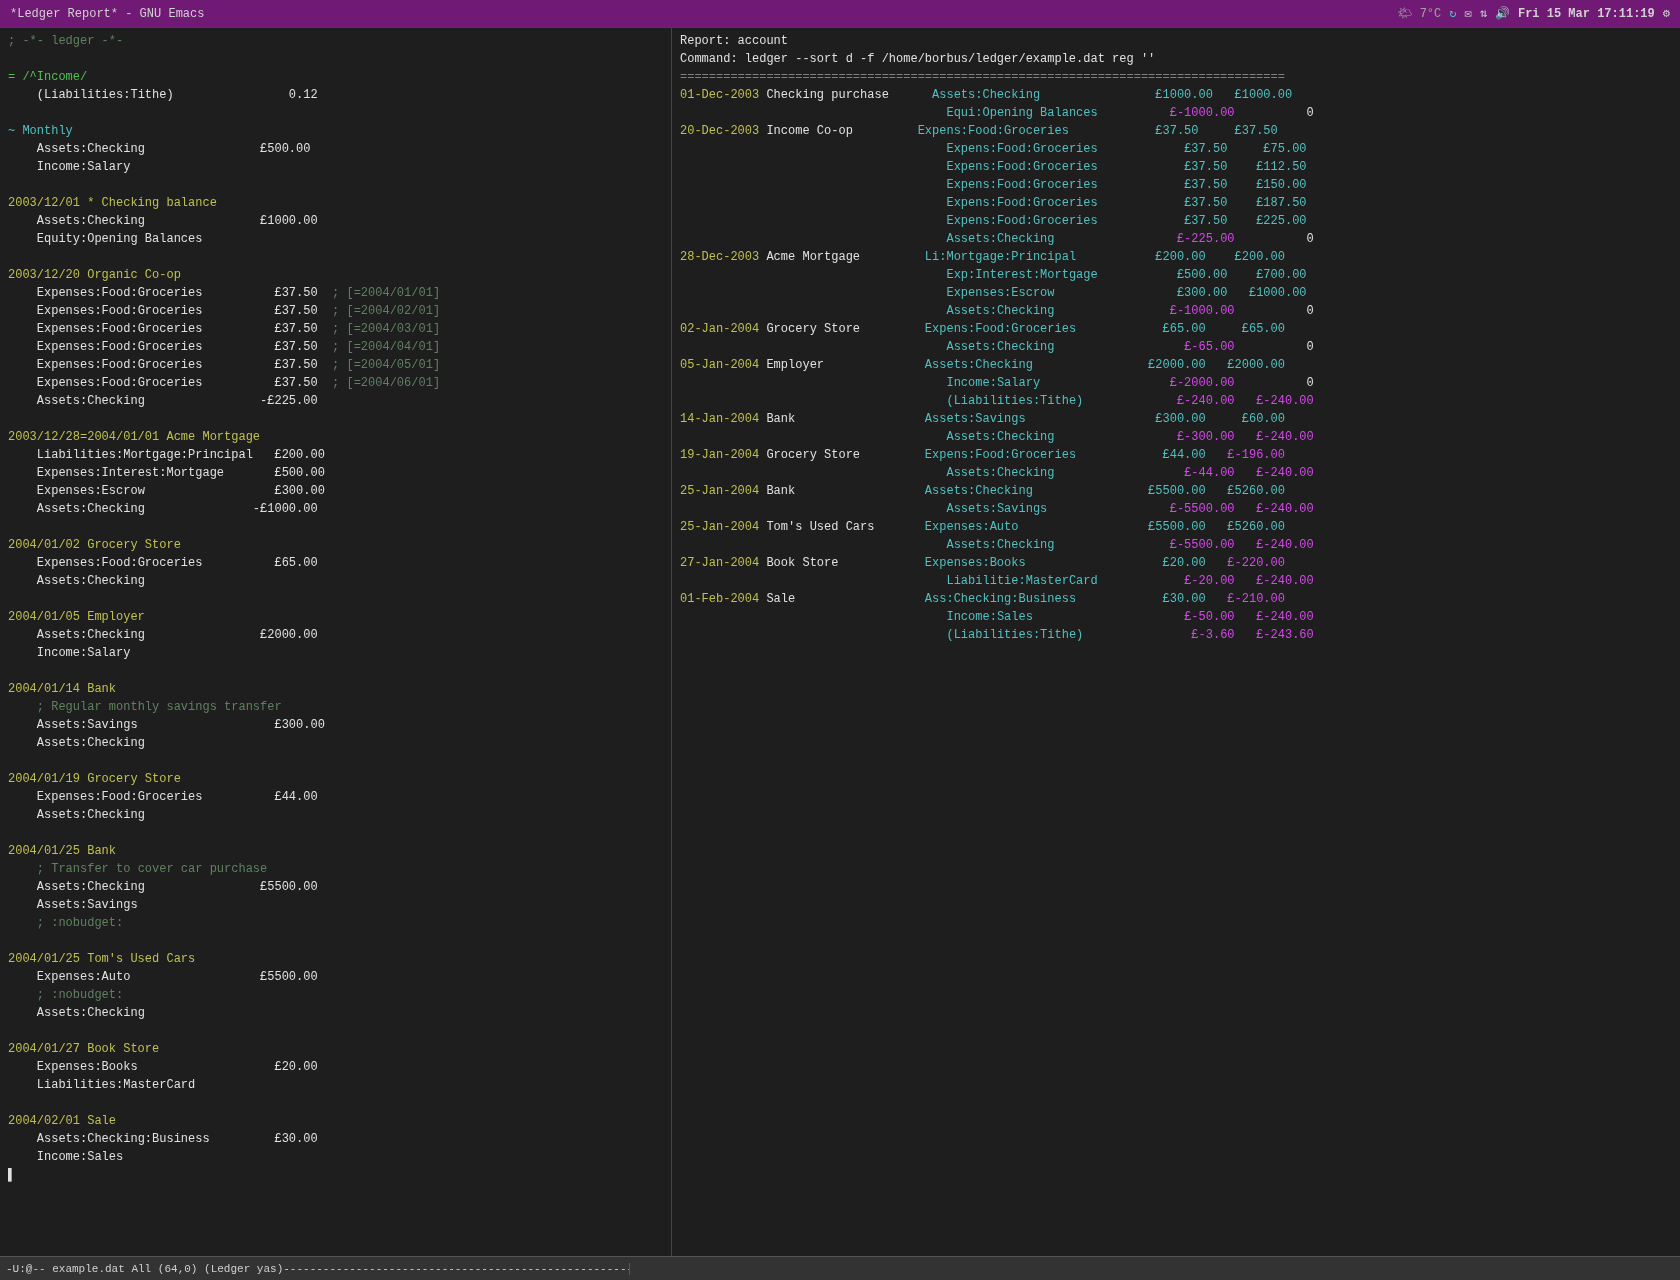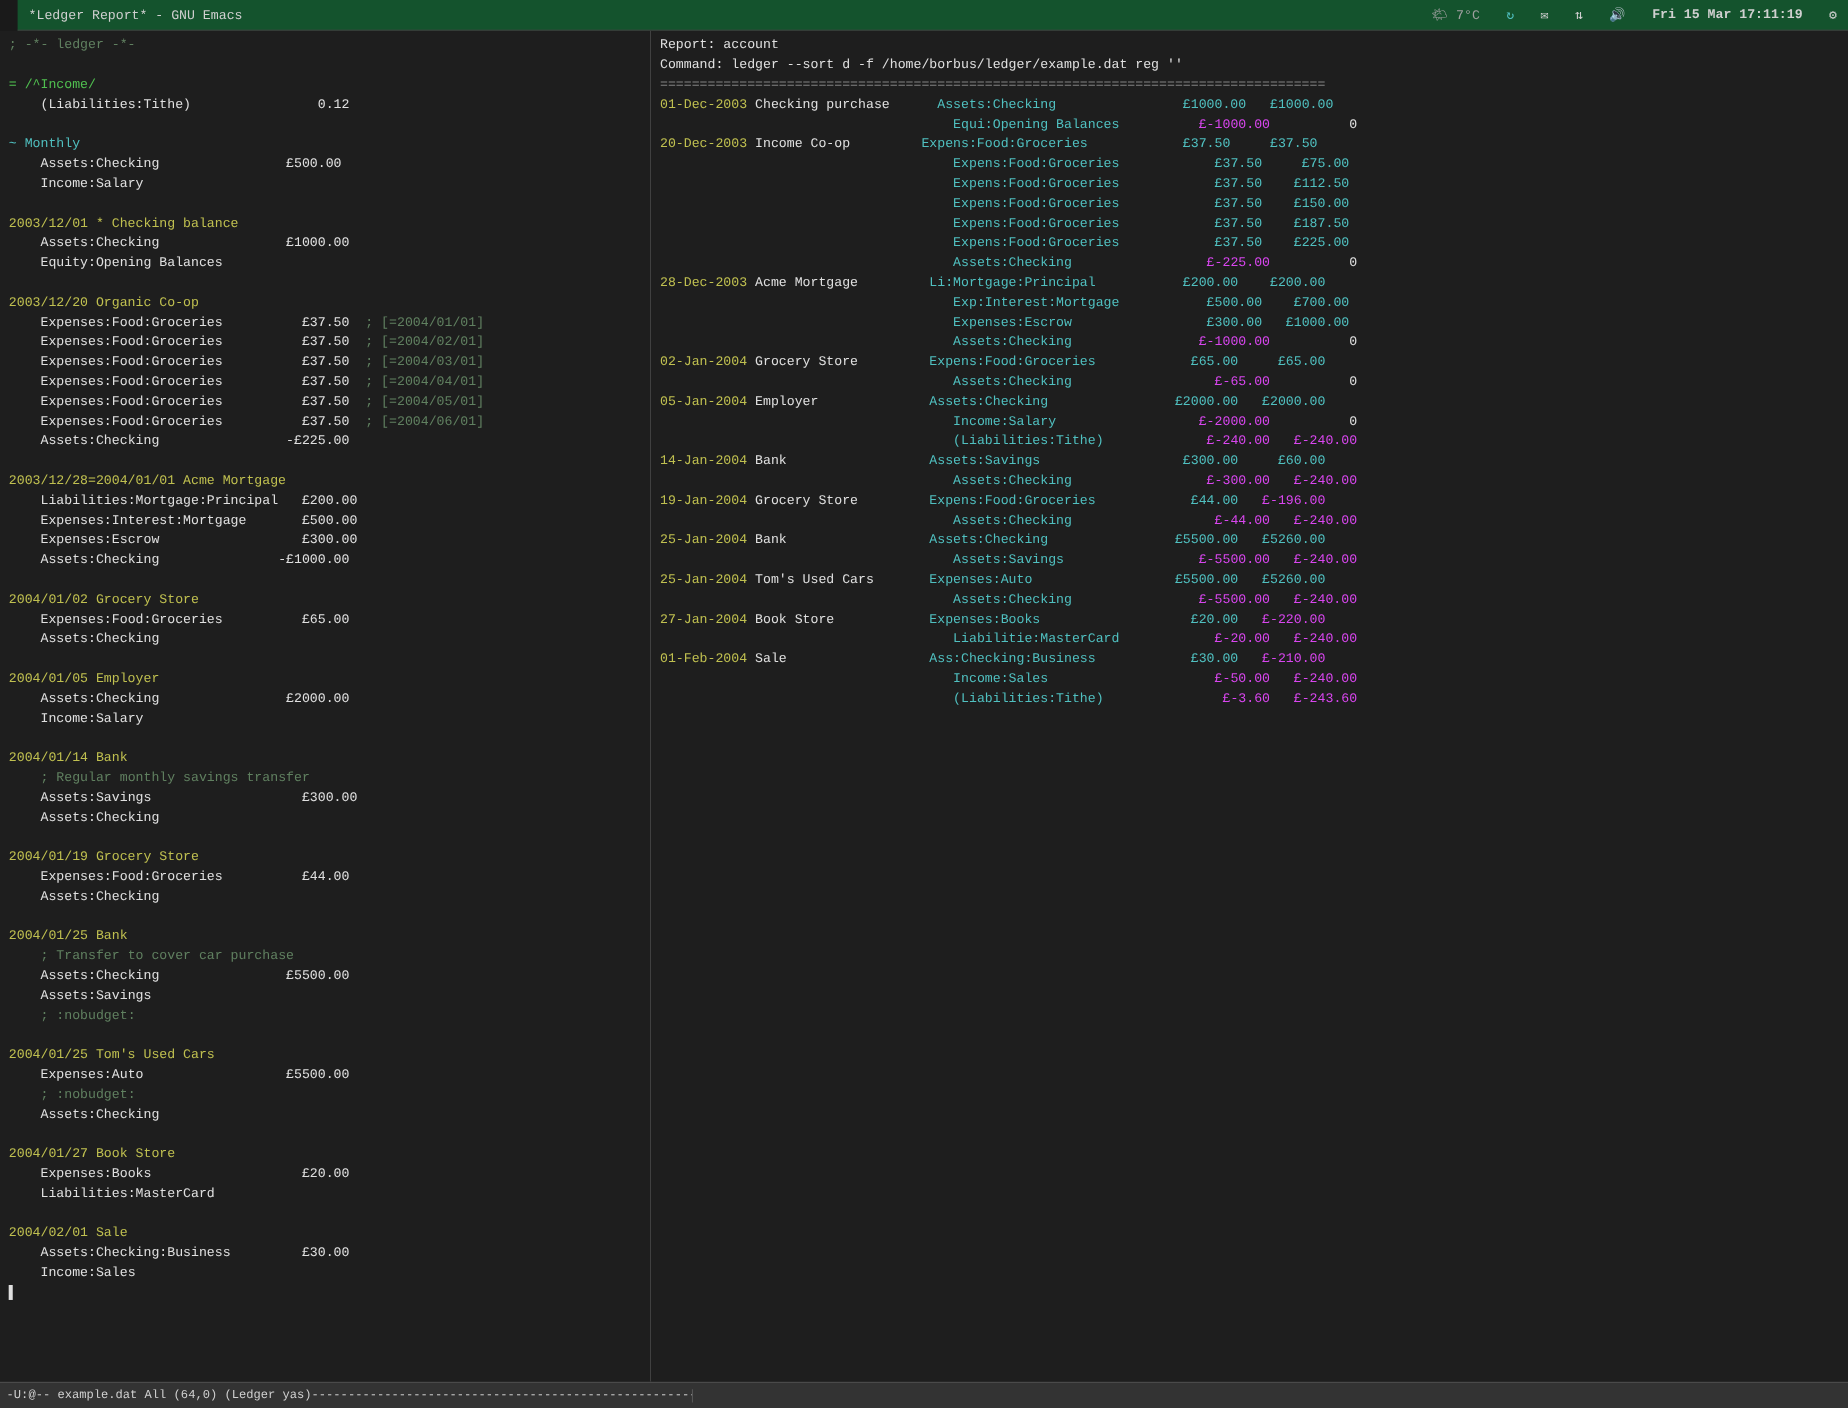--- a/index.html
+++ b/index.html
@@ -8,51 +8,51 @@
       font-family: 'Courier New', Courier, monospace;
       font-size: 12px;
       color: #d0d0d0;
       width: 1680px;
       height: 1280px;
       overflow: hidden;
     }
 
     
     .titlebar {
-      background: #14532d;
+      background: #701a75;
       height: 28px;
       display: flex;
       align-items: center;
       justify-content: space-between;
       padding: 0 10px;
       border-bottom: 1px solid #444;
-      margin-left: 16px;
     }
     .titlebar-title {
       color: #d0d0d0;
       font-size: 12px;
     }
     .titlebar-right {
       display: flex;
-      gap: 24px;
+      align-items: center;
+      gap: 8px;
       font-size: 12px;
       color: #d0d0d0;
     }
     .titlebar-right .weather { color: #a0a0a0; }
     .titlebar-right .time { color: #d0d0d0; font-weight: bold; }
 
     
     .main {
       display: flex;
       height: calc(1280px - 28px - 24px);
     }
 
     
     .left-pane {
-      width: 592px;
+      width: 672px;
       background: #1e1e1e;
       padding: 4px 8px;
       overflow: hidden;
       border-right: 1px solid #444;
       font-size: 12px;
       line-height: 1.5;
     }
 
     
     .right-pane {

